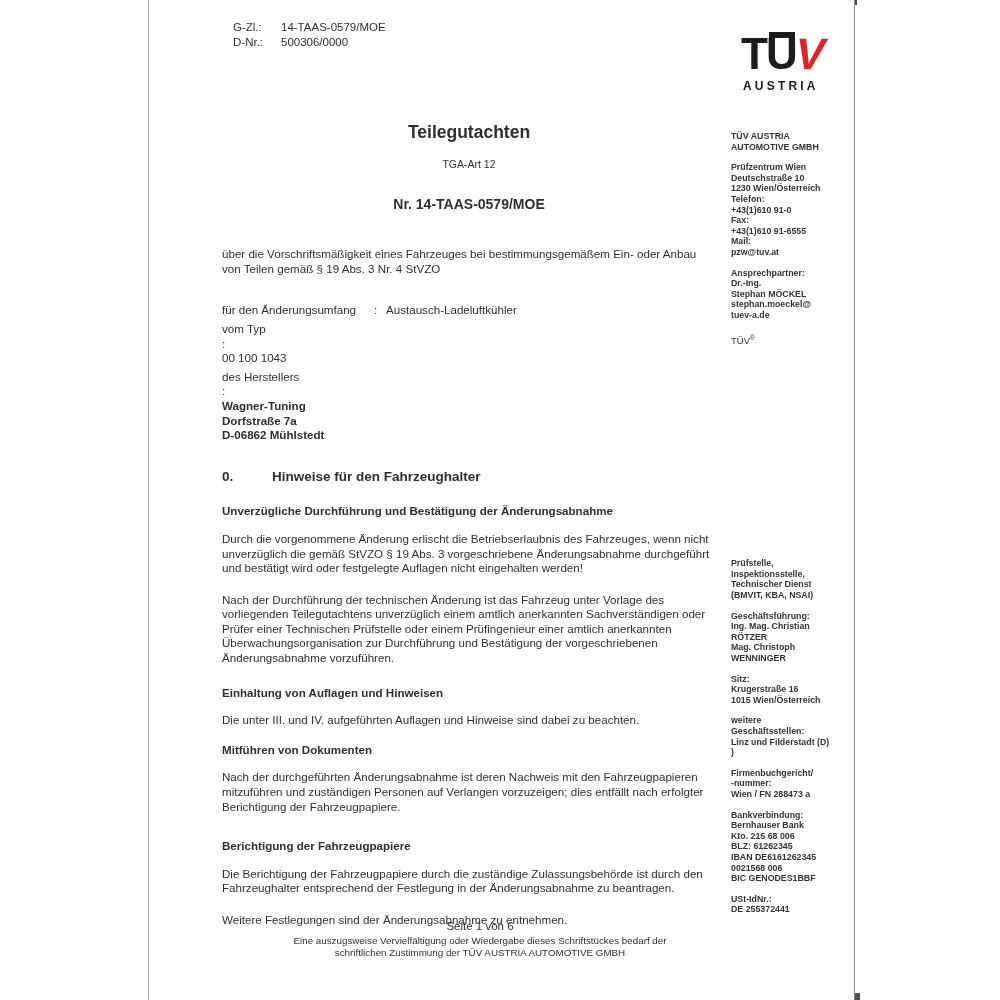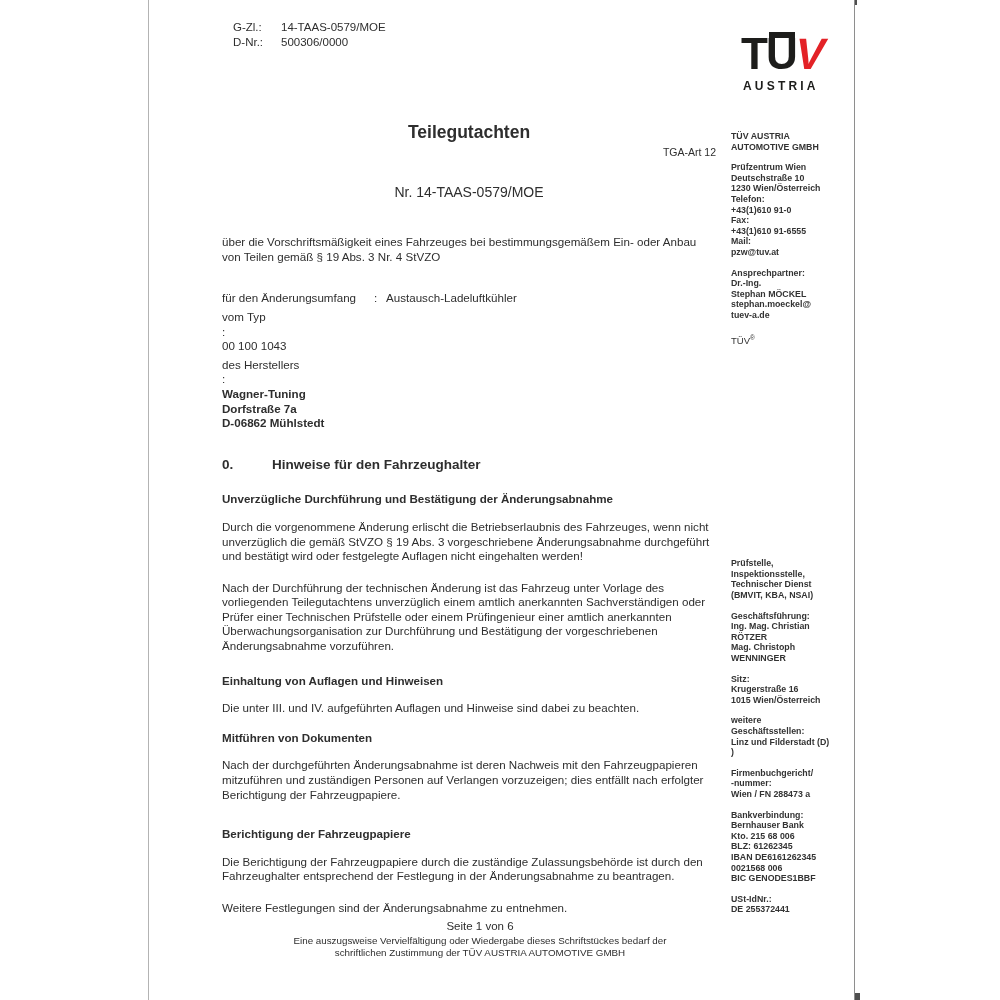--- a/index.html
+++ b/index.html
@@ -23,22 +23,22 @@
   
   .logo{position:absolute;left:592px;top:30px;width:100px;}
   .logo-word{font-size:44px;line-height:48px;font-weight:bold;letter-spacing:-2px;color:#1d1d1b;white-space:nowrap;}
   .logo-u{position:relative;display:inline-block;}
   .u-macron{position:absolute;left:3px;top:2px;width:26px;height:6px;background:#1d1d1b;}
   .logo-v{color:#e32227;display:inline-block;transform:skewX(-12deg);margin-left:0px;}
   .logo-austria{font-size:12px;font-weight:bold;letter-spacing:3.2px;color:#1d1d1b;margin-top:1px;margin-left:2px;}
   
   .main{position:absolute;left:73px;top:122px;width:494px;font-size:11.6px;line-height:14.6px;}
   .doc-title{text-align:center;font-size:17.5px;line-height:20px;font-weight:bold;}
-  .doc-subtitle{text-align:right;font-size:10.5px;margin-top:3px;}
-  .doc-number{text-align:center;font-size:14px;font-weight:normal;margin-top:25px;}
+  .doc-subtitle{text-align:center;font-size:10.5px;margin-top:15px;}
+  .doc-number{text-align:center;font-size:14px;font-weight:bold;margin-top:25px;}
   .intro{margin-top:36px;}
   .field-row{display:flex;}
   .field-row.first{margin-top:27px;}
   .field-row.next{margin-top:4px;flex-direction:column;}
   .field-label{width:152px;flex:none;}
   .field-colon{width:12px;flex:none;}
   .field-value{flex:1;}
   .prewrap{white-space:pre-line;}
   .bold{font-weight:bold;}
   .section-heading{display:flex;margin-top:27px;font-size:13.5px;font-weight:bold;}

